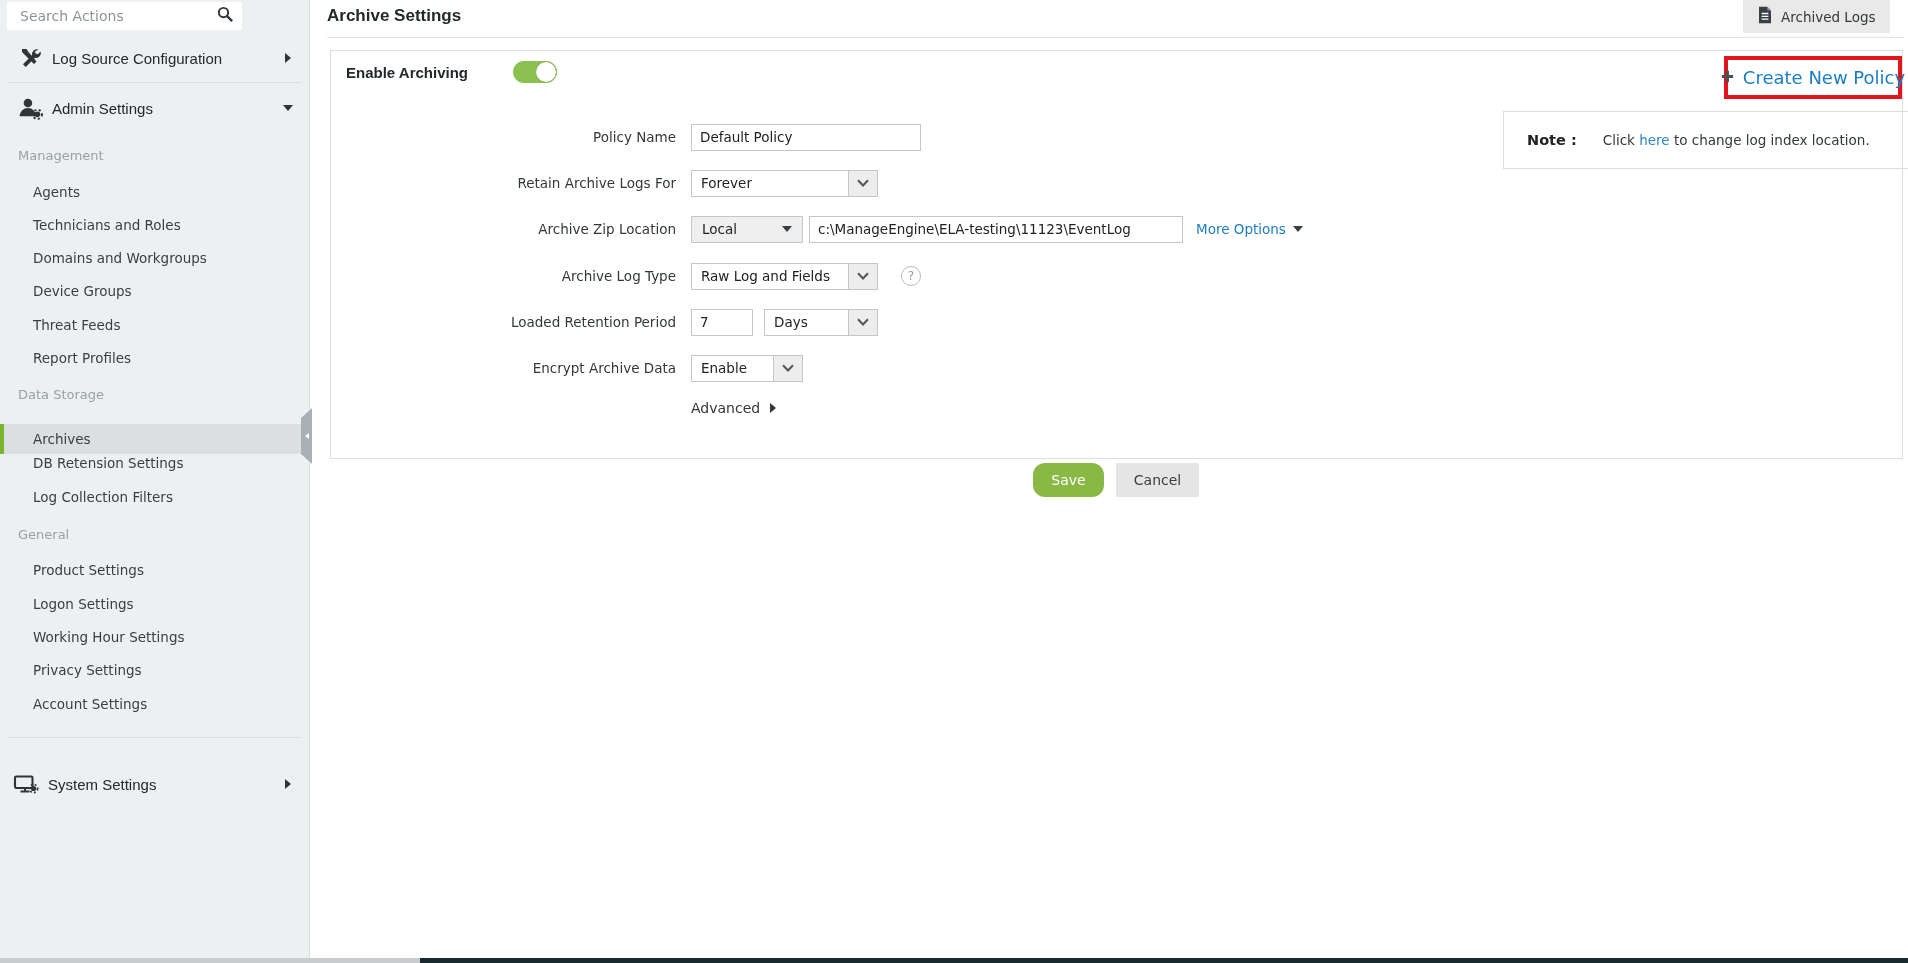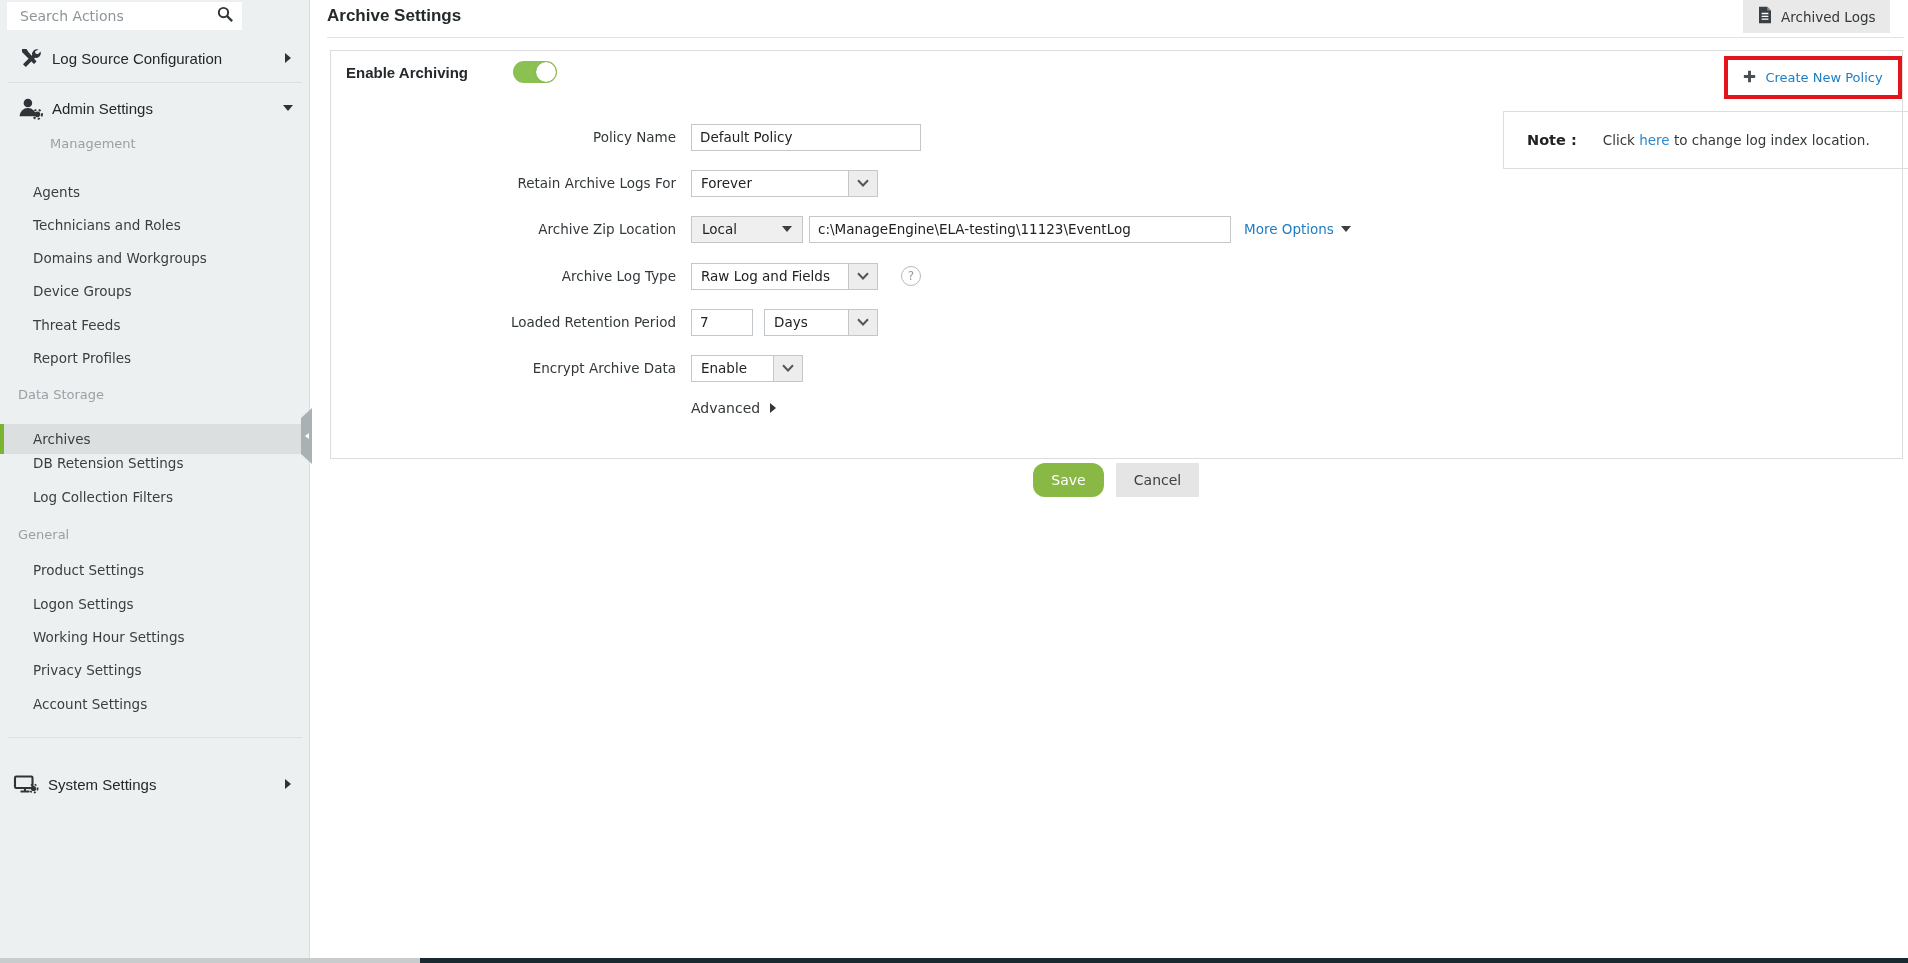--- a/index.html
+++ b/index.html
@@ -28,21 +28,21 @@
   .page-title{position:absolute;left:327px;top:6px;font-size:17px;font-weight:700;color:#24292c;font-family:"Liberation Sans",sans-serif;}
   .archived-logs{position:absolute;left:1743px;top:0;height:33px;background:#e9e9e9;display:flex;align-items:center;gap:8px;padding:0 14px;cursor:pointer;}
   .archived-logs .lbl{font-size:13.5px;color:#33383b;}
   .header-divider{position:absolute;left:327px;top:37px;width:1577px;border-top:1px solid #e3e3e3;}
   
   .panel{position:absolute;left:330px;top:50px;width:1573px;height:409px;border:1px solid #ddd;background:#fff;box-sizing:border-box;}
   .enable-lbl{position:absolute;left:15px;top:13px;font-size:15px;font-weight:700;color:#24292c;font-family:"Liberation Sans",sans-serif;}
   .toggle{position:absolute;left:182px;top:10px;width:44px;height:22px;background:#8bc150;border-radius:12px;cursor:pointer;}
   .toggle .knob{position:absolute;right:1px;top:1px;width:20px;height:20px;background:#fff;border-radius:50%;box-shadow:0 0 1px rgba(0,0,0,.4);}
   .create-policy-box{position:absolute;left:1393px;top:5px;width:178px;height:43px;border:4px solid #e1151b;box-sizing:border-box;display:flex;align-items:center;justify-content:center;gap:9px;background:#fff;}
-  .create-policy-link{font-size:13px;color:#1d7dc2;cursor:pointer;white-space:nowrap;}
+  .create-policy-link{font-size:18px;color:#1d7dc2;cursor:pointer;white-space:nowrap;}
   
   .frow{position:absolute;left:15px;display:flex;align-items:center;height:28px;}
   .flabel{width:330px;text-align:right;font-size:13.5px;color:#33383b;flex:none;}
   .ffields{display:flex;align-items:center;margin-left:15px;}
   .tinput{height:27px;border:1px solid #c3c7c9;box-sizing:border-box;font-size:13.5px;color:#222;padding:0 8px;font-family:inherit;background:#fff;outline:none;}
   .sel{height:27px;border:1px solid #c3c7c9;box-sizing:border-box;display:flex;align-items:stretch;background:#fff;cursor:pointer;}
   .sel .val{flex:1;display:flex;align-items:center;padding-left:9px;font-size:13.5px;color:#222;white-space:nowrap;overflow:hidden;}
   .sel .chev{width:28px;background:#ededed;border-left:1px solid #c3c7c9;display:flex;align-items:center;justify-content:center;flex:none;}
   .sel-flat{height:27px;border:1px solid #c3c7c9;box-sizing:border-box;background:#efefef;display:flex;align-items:center;justify-content:space-between;padding:0 10px;font-size:13.5px;color:#222;cursor:pointer;}
   .caret-down{width:0;height:0;border-top:6px solid #3a3f42;border-left:5px solid transparent;border-right:5px solid transparent;}
@@ -95,21 +95,21 @@
         <circle cx="9.5" cy="6.8" r="4.1" fill="#2f3438"></circle>
         <path d="M1.5 19.5 a8 8 0 0 1 16 0 Z" fill="#2f3438"></path>
         <circle cx="18.6" cy="17.6" r="2.7" fill="#2f3438"></circle>
         <circle cx="18.6" cy="17.6" r="4.4" fill="none" stroke="#2f3438" stroke-width="1.9" stroke-dasharray="2 2.3"></circle>
       </svg>
     </span>
     <span class="lbl">Admin Settings</span>
     <span class="tri-down"></span>
   </div>
 
-  <div class="section-title" style="top:136px;margin-left:32px;">Management</div>
+  <div class="section-title" style="top:148px;">Management</div>
   <div class="side-item" style="top:180px;">Agents</div>
   <div class="side-item" style="top:213px;">Technicians and Roles</div>
   <div class="side-item" style="top:246px;">Domains and Workgroups</div>
   <div class="side-item" style="top:279px;">Device Groups</div>
   <div class="side-item" style="top:313px;">Threat Feeds</div>
   <div class="side-item" style="top:346px;">Report Profiles</div>
 
   <div class="section-title" style="top:387px;">Data Storage</div>
   <div class="side-item selected" style="top:412px;margin-top:12px;">Archives</div>
   <div class="side-item" style="top:451px;">DB Retension Settings</div>
@@ -194,21 +194,21 @@
     </div>
   </div>
 
   <div class="frow" style="top:164px;">
     <div class="flabel">Archive Zip Location</div>
     <div class="ffields">
       <div class="sel-flat" style="width:112px;">
         <span>Local</span>
         <span class="caret-down"></span>
       </div>
-      <input class="tinput" style="width: 422px; margin-left: 6px;" value="c:\ManageEngine\ELA-testing\11123\EventLog">
+      <input class="tinput" style="width: 374px; margin-left: 6px;" value="c:\ManageEngine\ELA-testing\11123\EventLog">
       <span class="more-options">
         <span>More Options</span>
         <span class="caret-down"></span>
       </span>
     </div>
   </div>
 
   <div class="frow" style="top:211px;">
     <div class="flabel">Archive Log Type</div>
     <div class="ffields">

